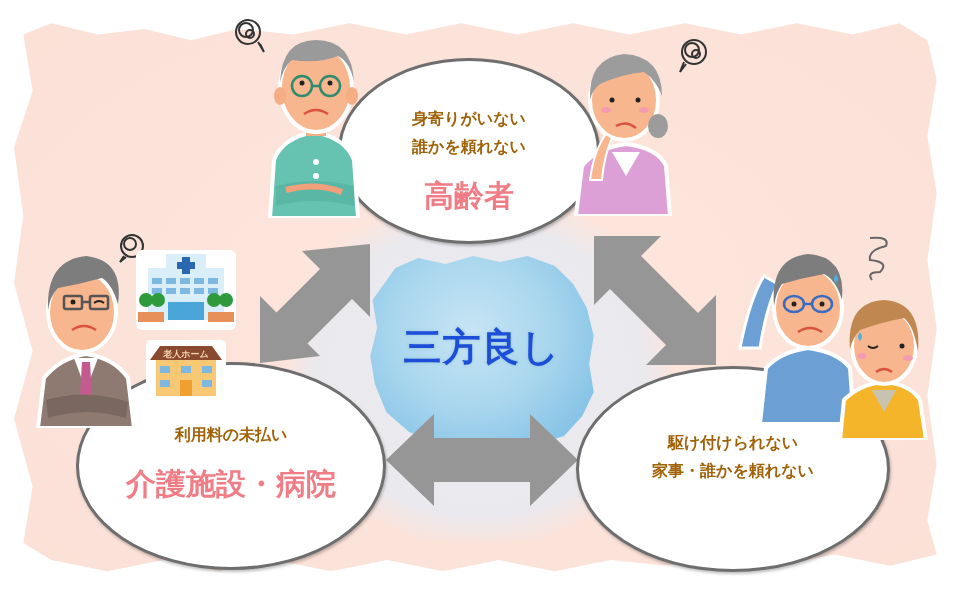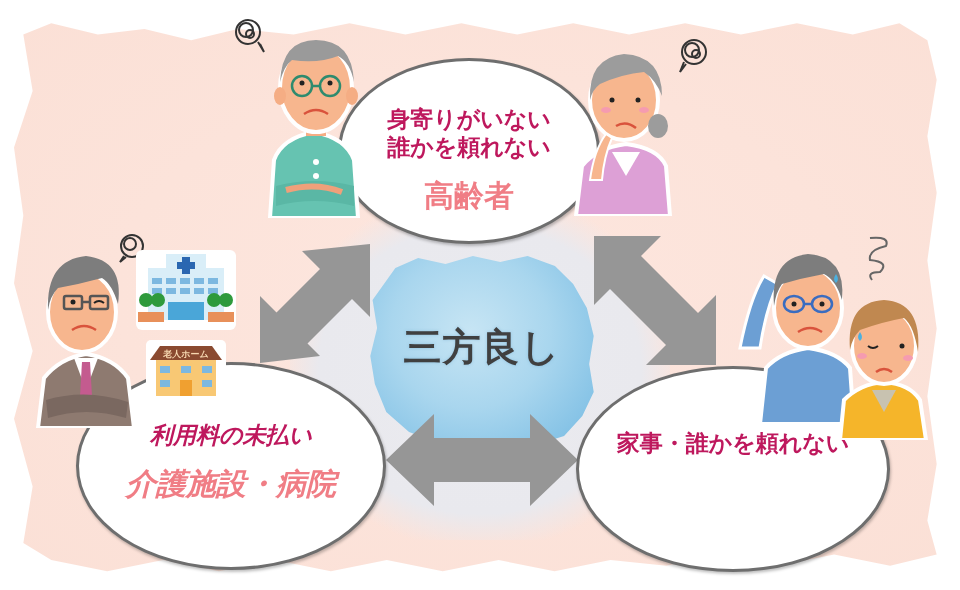--- a/index.html
+++ b/index.html
@@ -20,31 +20,31 @@
     background: radial-gradient(ellipse at 50% 50%, #ebebef 0%, #e9e9ee 60%, rgba(233,233,238,0) 75%); }
 
   
   .center-blob { position: absolute; left: 368px; top: 252px; width: 228px; height: 200px;
     background: radial-gradient(ellipse at 45% 40%, #c7e5f4 0%, #a9d6ee 45%, #86c3e6 80%, #6fb6e0 100%);
     clip-path: polygon(12% 8%, 22% 3%, 34% 6%, 46% 2%, 58% 5%, 70% 2%, 82% 7%, 90% 16%, 96% 28%,
       99% 42%, 97% 56%, 99% 70%, 94% 82%, 86% 92%, 72% 97%, 58% 94%, 44% 98%, 30% 95%, 18% 90%,
       8% 80%, 3% 66%, 1% 52%, 4% 38%, 2% 24%);
   }
   .center-label { position: absolute; left: 368px; top: 322px; width: 228px; text-align: center;
-    color: #404040; font-size: 38px; font-weight: bold; letter-spacing: 1px;
+    color: #1d4ed8; font-size: 38px; font-weight: bold; letter-spacing: 1px;
     text-shadow: 0 0 3px rgba(100,160,200,0.5); }
 
   
   .oval { position: absolute; background: #ffffff; border-radius: 50%;
     border: 3px solid #6e6e6e; box-shadow: 1px 2px 3px rgba(0,0,0,0.25);
     text-align: center; box-sizing: border-box; }
   .oval-top { left: 338px; top: 58px; width: 262px; height: 186px; padding-top: 44px; }
-  .oval-left { left: 76px; top: 362px; width: 310px; height: 208px; padding-top: 56px; font-style: italic; }
+  .oval-left { left: 76px; top: 362px; width: 310px; height: 208px; padding-top: 56px; }
   .oval-right { left: 576px; top: 366px; width: 314px; height: 206px; padding-top: 60px; }
-  .line { color: #be185d; font-size: 23px; font-weight: bold; line-height: 28px; display: block; }
+  .line { color: #a16207; font-size: 16px; font-weight: bold; line-height: 28px; display: block; }
   .title { color: #f07d85; font-size: 30px; font-weight: bold; line-height: 40px; display: block; margin-top: 15px; }
 
   
   .arrow { position: absolute; }
 
   
   .char { position: absolute; }
 </style>
 </head>
 <body>
@@ -72,20 +72,21 @@
     <span class="line">誰かを頼れない</span>
     <span class="title">高齢者</span>
   </div>
 
   <div class="oval oval-left">
     <span class="line">利用料の未払い</span>
     <span class="title">介護施設・病院</span>
   </div>
 
   <div class="oval oval-right">
+    <span class="line">駆け付けられない</span>
     <span class="line">家事・誰かを頼れない</span>
   </div>
 
   <svg class="char" style="left:226px;top:10px" width="170" height="208" viewBox="0 0 170 208">
 
     <g fill="none" stroke="#333" stroke-width="2">
       <circle cx="22" cy="22" r="12"></circle>
         <circle cx="20" cy="20" r="7"></circle>
         <circle cx="24" cy="24" r="4"></circle>
       <path d="M32 32 L38 42 L34 34"></path>

